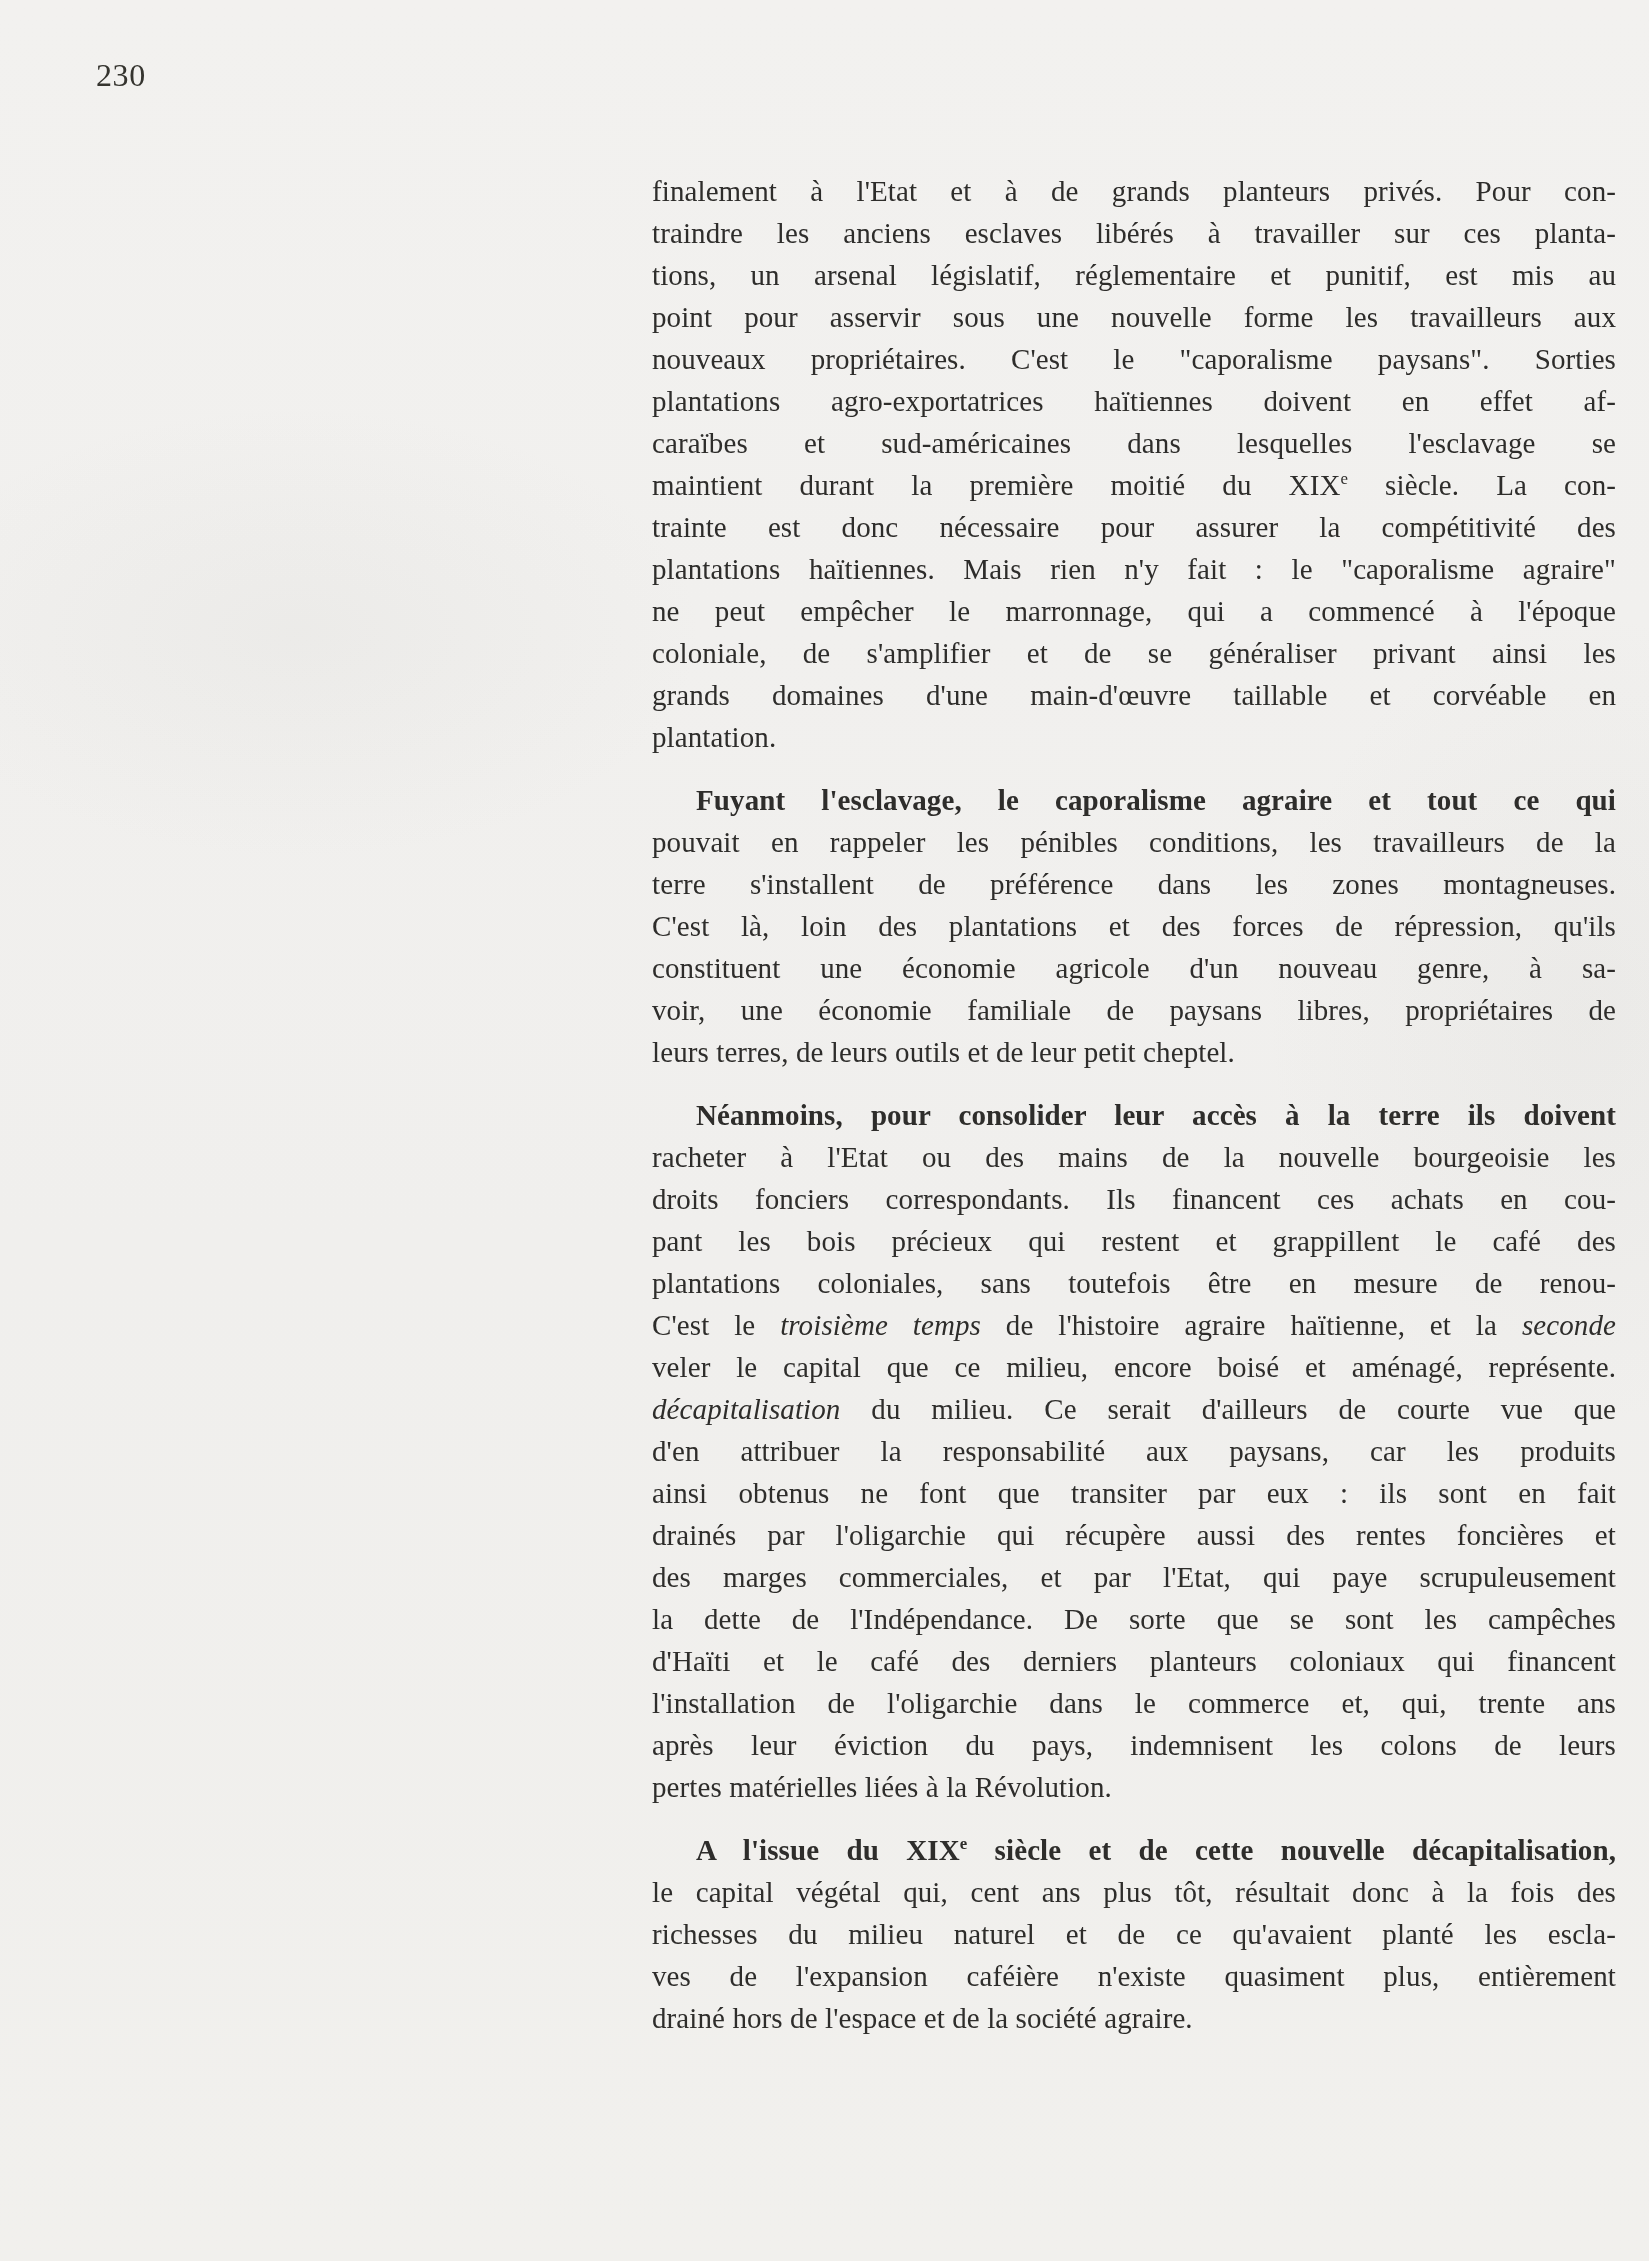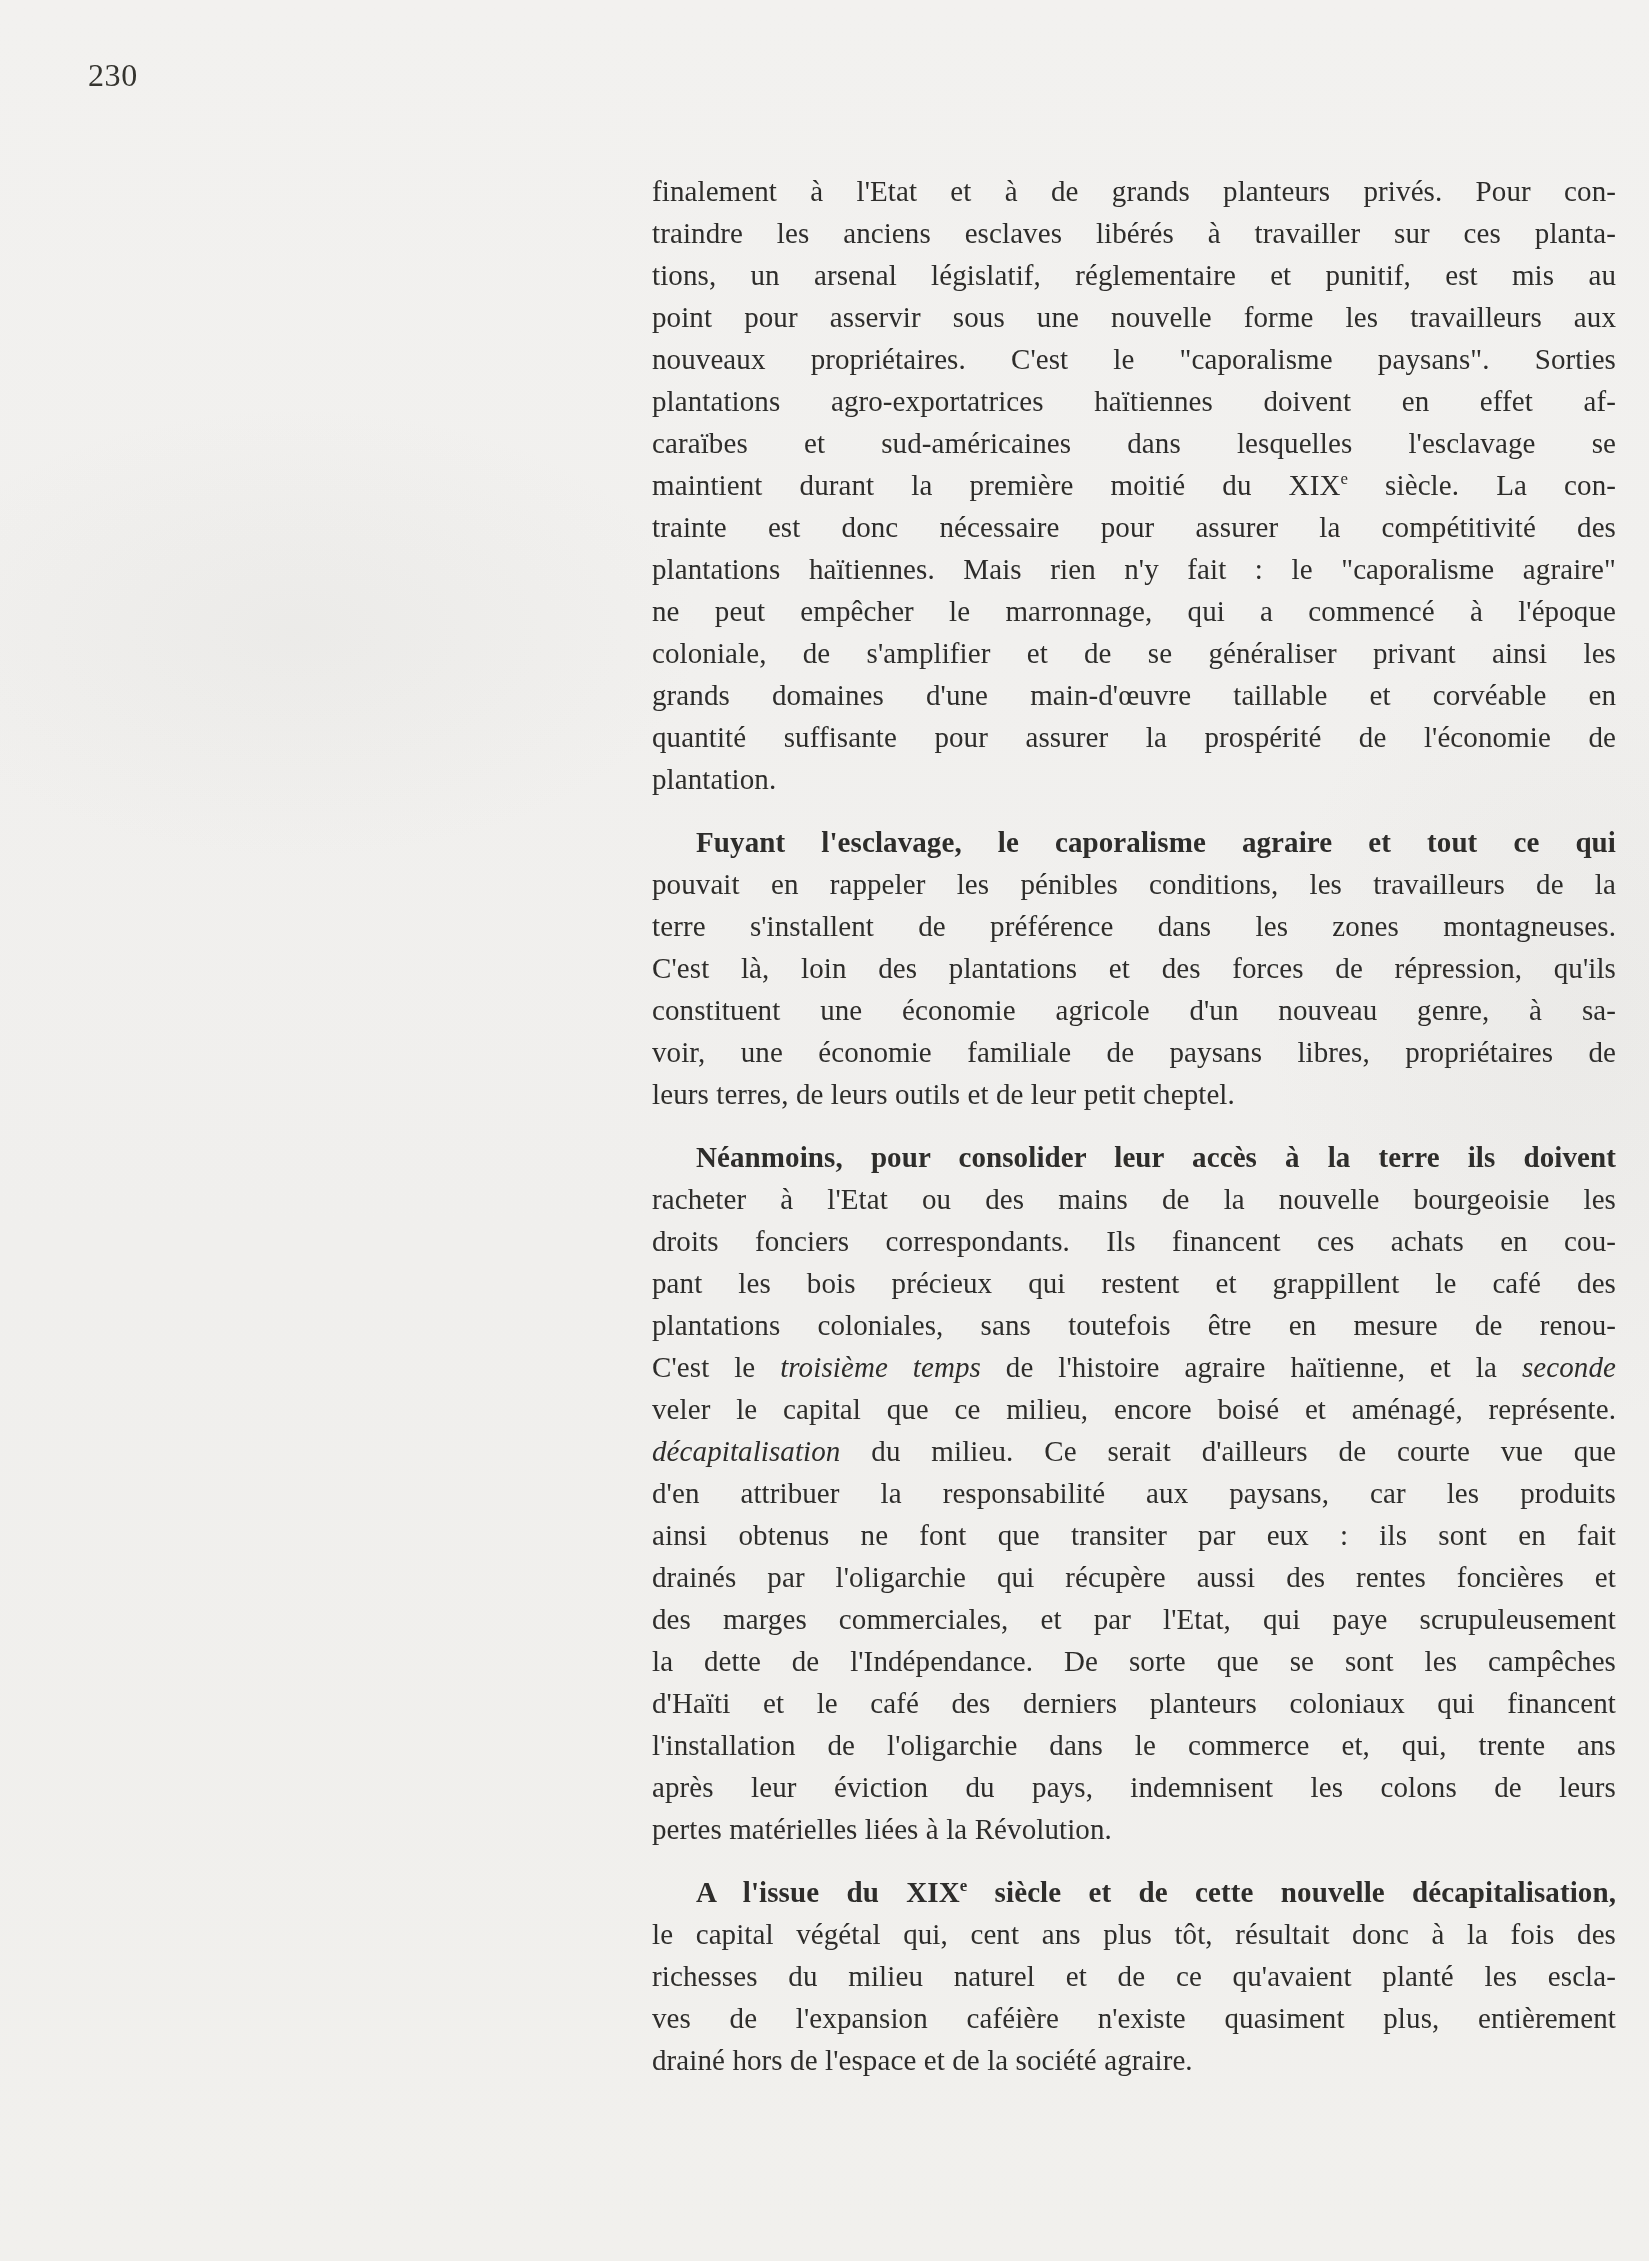--- a/index.html
+++ b/index.html
@@ -19,21 +19,21 @@
     width: 1650px;
     height: 2261px;
     overflow: hidden;
     background:
       radial-gradient(ellipse 582px 323px at 18% 28%, rgba(190,190,185,0.10), rgba(0,0,0,0) 70%),
       radial-gradient(ellipse 453px 582px at 96% 45%, rgba(185,185,180,0.10), rgba(0,0,0,0) 70%),
       linear-gradient(180deg, #f2f1ef 0%, #f0efed 55%, #f1f0ed 100%);
   }
   .page-number {
     position: absolute;
-    left: 88px;
+    left: 96px;
     top: 57px;
     font-size: 32px;
     letter-spacing: 0.6px;
     color: #35342f;
   }
   .text-column {
     position: absolute;
     left: 652px;
     top: 149px;
     width: 964px;
@@ -75,21 +75,20 @@
         <div class="line"><span>point pour asservir sous une nouvelle forme les travailleurs aux</span></div>
         <div class="line"><span>nouveaux propriétaires. C'est le "caporalisme paysans". Sorties</span></div>
         <div class="line"><span>plantations agro-exportatrices haïtiennes doivent en effet af-</span></div>
         <div class="line"><span>caraïbes et sud-américaines dans lesquelles l'esclavage se</span></div>
         <div class="line"><span>maintient durant la première moitié du XIX</span><span class="sup">e</span><span> siècle. La con-</span></div>
         <div class="line"><span>trainte est donc nécessaire pour assurer la compétitivité des</span></div>
         <div class="line"><span>plantations haïtiennes. Mais rien n'y fait : le "caporalisme agraire"</span></div>
         <div class="line"><span>ne peut empêcher le marronnage, qui a commencé à l'époque</span></div>
         <div class="line"><span>coloniale, de s'amplifier et de se généraliser privant ainsi les</span></div>
         <div class="line"><span>grands domaines d'une main-d'œuvre taillable et corvéable en</span></div>
-        <div class="line"><span>quantité suffisante pour assurer la prospérité de l'économie de</span></div>
         <div class="line last"><span>plantation.</span></div>
       </div>
       <div class="paragraph indent">
         <div class="line"><span>Fuyant l'esclavage, le caporalisme agraire et tout ce qui</span></div>
         <div class="line"><span>pouvait en rappeler les pénibles conditions, les travailleurs de la</span></div>
         <div class="line"><span>terre s'installent de préférence dans les zones montagneuses.</span></div>
         <div class="line"><span>C'est là, loin des plantations et des forces de répression, qu'ils</span></div>
         <div class="line"><span>constituent une économie agricole d'un nouveau genre, à sa-</span></div>
         <div class="line"><span>voir, une économie familiale de paysans libres, propriétaires de</span></div>
         <div class="line last"><span>leurs terres, de leurs outils et de leur petit cheptel.</span></div>

